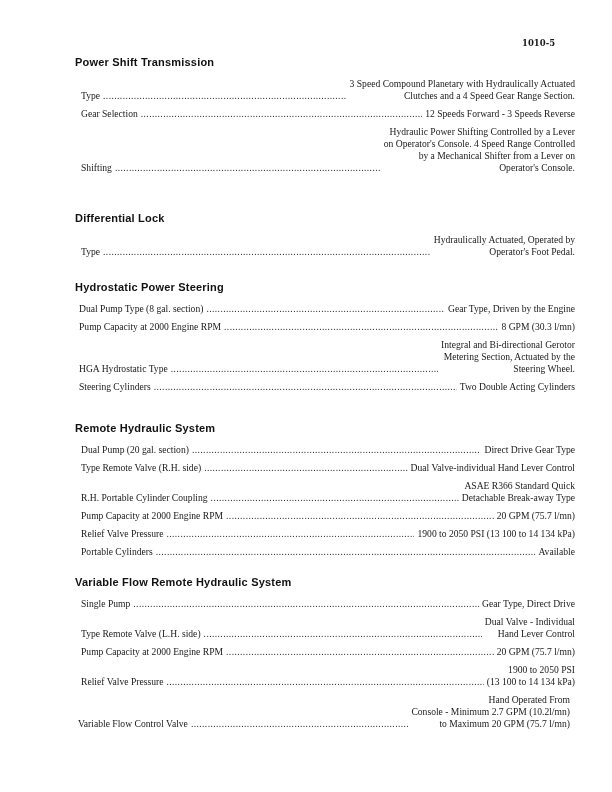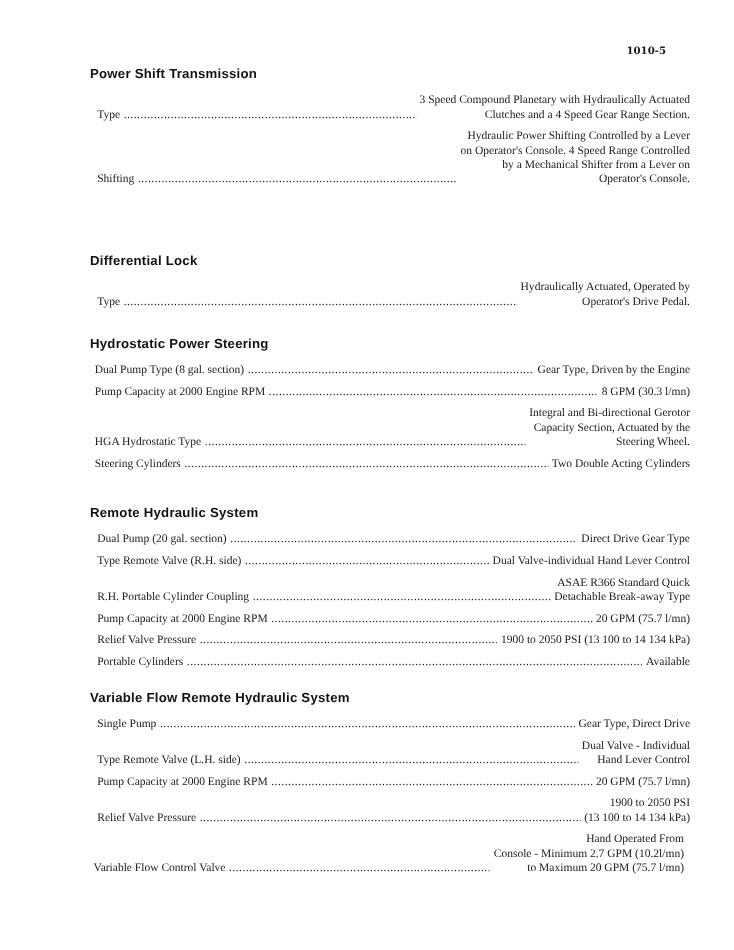--- a/index.html
+++ b/index.html
@@ -22,39 +22,44 @@
 
 <div class="section" style="top:56px;">
   <h2>Power Shift Transmission</h2>
   <div class="rows">
     <div class="row">
         <span class="label">Type</span>
         <span class="dots"></span>
         <span class="value wide">3 Speed Compound Planetary with Hydraulically Actuated
 Clutches and a 4 Speed Gear Range Section.</span>
       </div>
+    <div class="row">
+        <span class="label">Gear Selection</span>
+        <span class="dots"></span>
+        <span class="value wide">12 Speeds Forward - 3 Speeds Reverse</span>
+      </div>
     <div class="row" style="margin-bottom:2px;">
         <span class="label">Shifting</span>
         <span class="dots"></span>
         <span class="value wide">Hydraulic Power Shifting Controlled by a Lever
 on Operator's Console. 4 Speed Range Controlled
 by a Mechanical Shifter from a Lever on
 Operator's Console.</span>
       </div>
   </div>
 </div>
 
 <div class="section" style="top:212px;">
   <h2>Differential Lock</h2>
   <div class="rows">
     <div class="row">
         <span class="label">Type</span>
         <span class="dots"></span>
         <span class="value">Hydraulically Actuated, Operated by
-Operator's Drive Pedal.</span>
+Operator's Foot Pedal.</span>
       </div>
   </div>
 </div>
 
 <div class="section" style="top:281px;">
   <h2>Hydrostatic Power Steering</h2>
   <div class="rows" style="padding-left:4px;">
     <div class="row">
         <span class="label">Dual Pump Type (8 gal. section)</span>
         <span class="dots"></span>
@@ -62,21 +67,21 @@
       </div>
     <div class="row">
         <span class="label">Pump Capacity at 2000 Engine RPM</span>
         <span class="dots"></span>
         <span class="value">8 GPM (30.3 l/mn)</span>
       </div>
     <div class="row">
         <span class="label">HGA Hydrostatic Type</span>
         <span class="dots"></span>
         <span class="value">Integral and Bi-directional Gerotor
-Capacity Section, Actuated by the
+Metering Section, Actuated by the
 Steering Wheel.</span>
       </div>
     <div class="row">
         <span class="label">Steering Cylinders</span>
         <span class="dots"></span>
         <span class="value">Two Double Acting Cylinders</span>
       </div>
   </div>
 </div>
 

